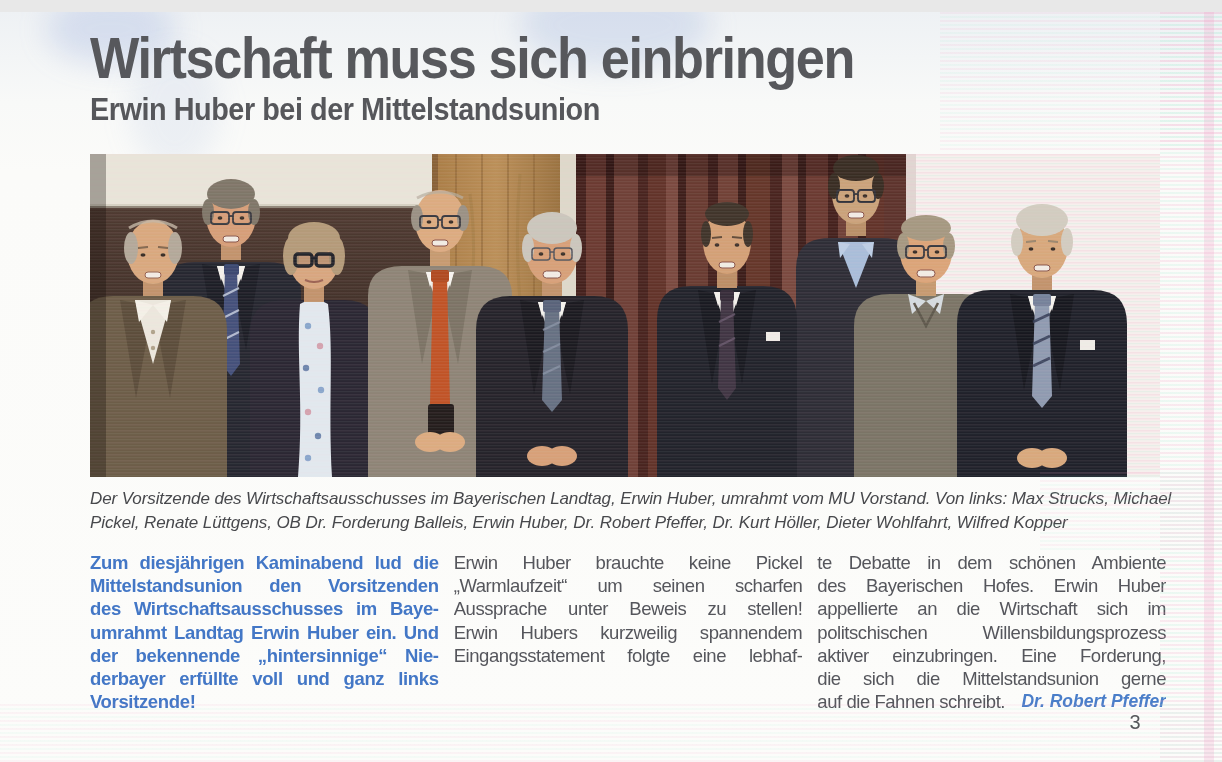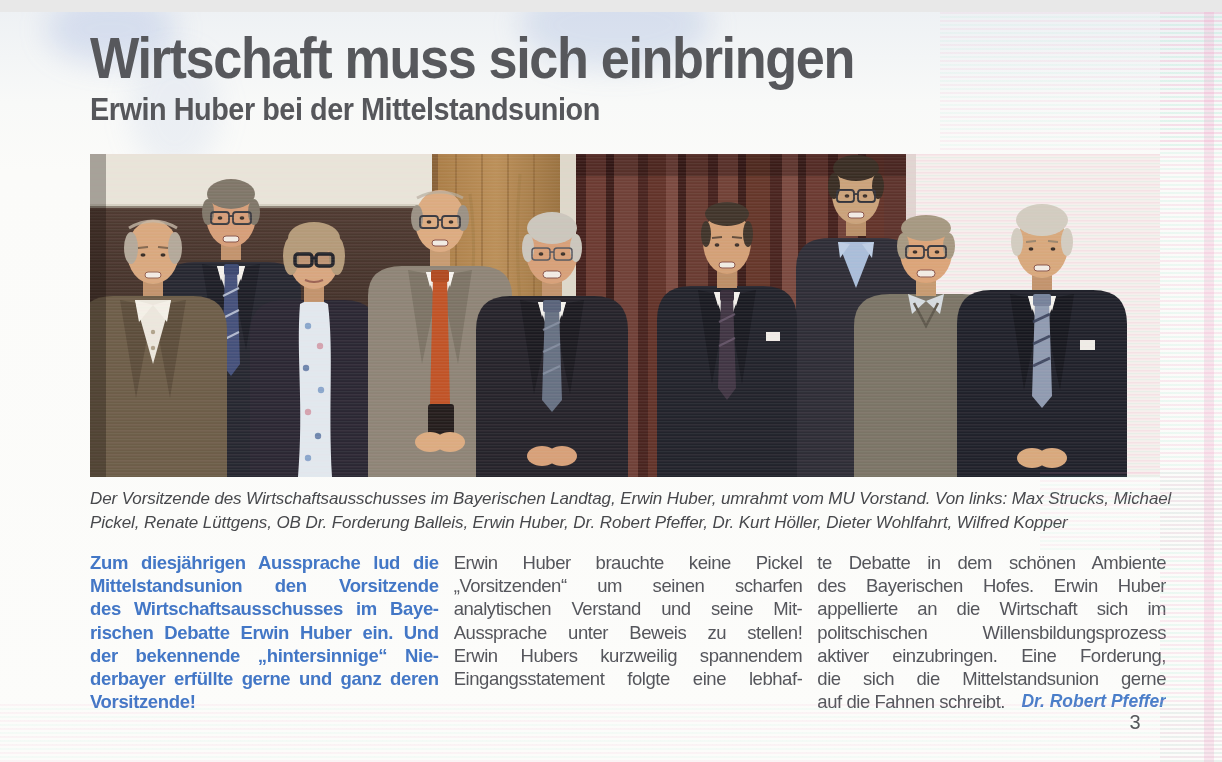--- a/index.html
+++ b/index.html
@@ -341,32 +341,31 @@
     </svg>
   </figure>
 
   <figcaption class="caption">
       <div class="cap-line">Der Vorsitzende des Wirtschaftsausschusses im Bayerischen Landtag, Erwin Huber, umrahmt vom MU Vorstand. Von links: Max Strucks, Michael</div>
       <div class="cap-line">Pickel, Renate Lüttgens, OB Dr. Forderung Balleis, Erwin Huber, Dr. Robert Pfeffer, Dr. Kurt Höller, Dieter Wohlfahrt, Wilfred Kopper</div>
     </figcaption>
 
   <div class="columns">
     <div class="col col-blue">
-        <div class="tline">Zum diesjährigen Aussprache lud die</div>
-        <div class="tline">Mittelstandsunion den Vorsitzende</div>
+        <div class="tline">Zum diesjährigen Kaminabend lud die</div>
+        <div class="tline">Mittelstandsunion den Vorsitzenden</div>
         <div class="tline">des Wirtschaftsausschusses im Baye-</div>
-        <div class="tline">rischen Debatte Erwin Huber ein. Und</div>
+        <div class="tline">umrahmt Landtag Erwin Huber ein. Und</div>
         <div class="tline">der bekennende „hintersinnige“ Nie-</div>
-        <div class="tline">derbayer erfüllte gerne und ganz deren</div>
+        <div class="tline">derbayer erfüllte voll und ganz links</div>
         <div class="tline tline-last">Vorsitzende!</div>
       </div>
     <div class="col">
         <div class="tline">Erwin Huber brauchte keine Pickel</div>
-        <div class="tline">„Vorsitzenden“ um seinen scharfen</div>
-        <div class="tline">analytischen Verstand und seine Mit-</div>
+        <div class="tline">„Warmlaufzeit“ um seinen scharfen</div>
         <div class="tline">Aussprache unter Beweis zu stellen!</div>
         <div class="tline">Erwin Hubers kurzweilig spannendem</div>
         <div class="tline">Eingangsstatement folgte eine lebhaf-</div>
       </div>
     <div class="col">
       <div>
           <div class="tline">te Debatte in dem schönen Ambiente</div>
           <div class="tline">des Bayerischen Hofes. Erwin Huber</div>
           <div class="tline">appellierte an die Wirtschaft sich im</div>
           <div class="tline">politschischen Willensbildungsprozess</div>

